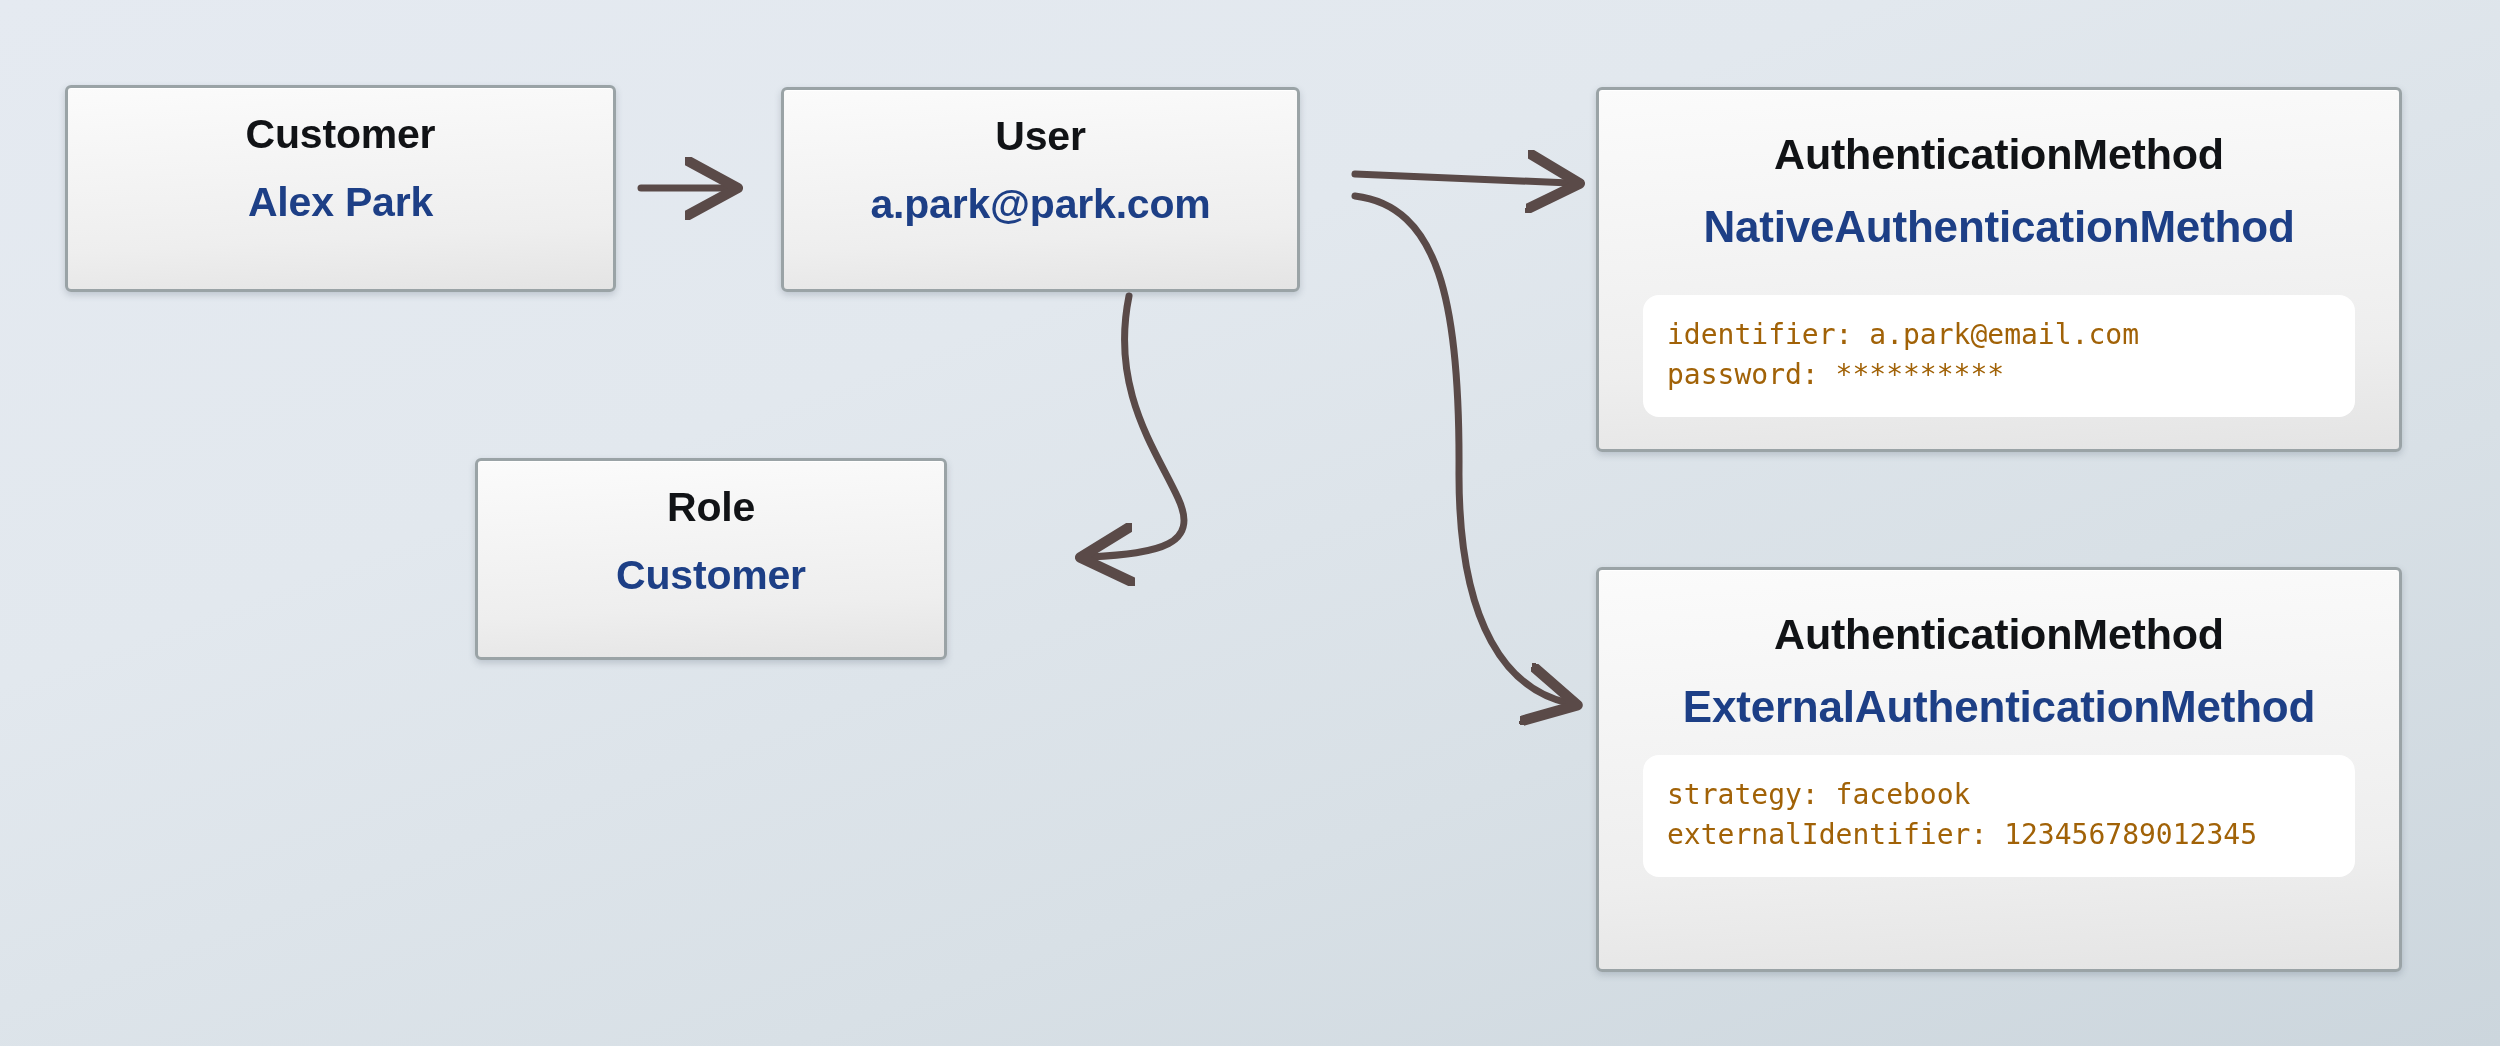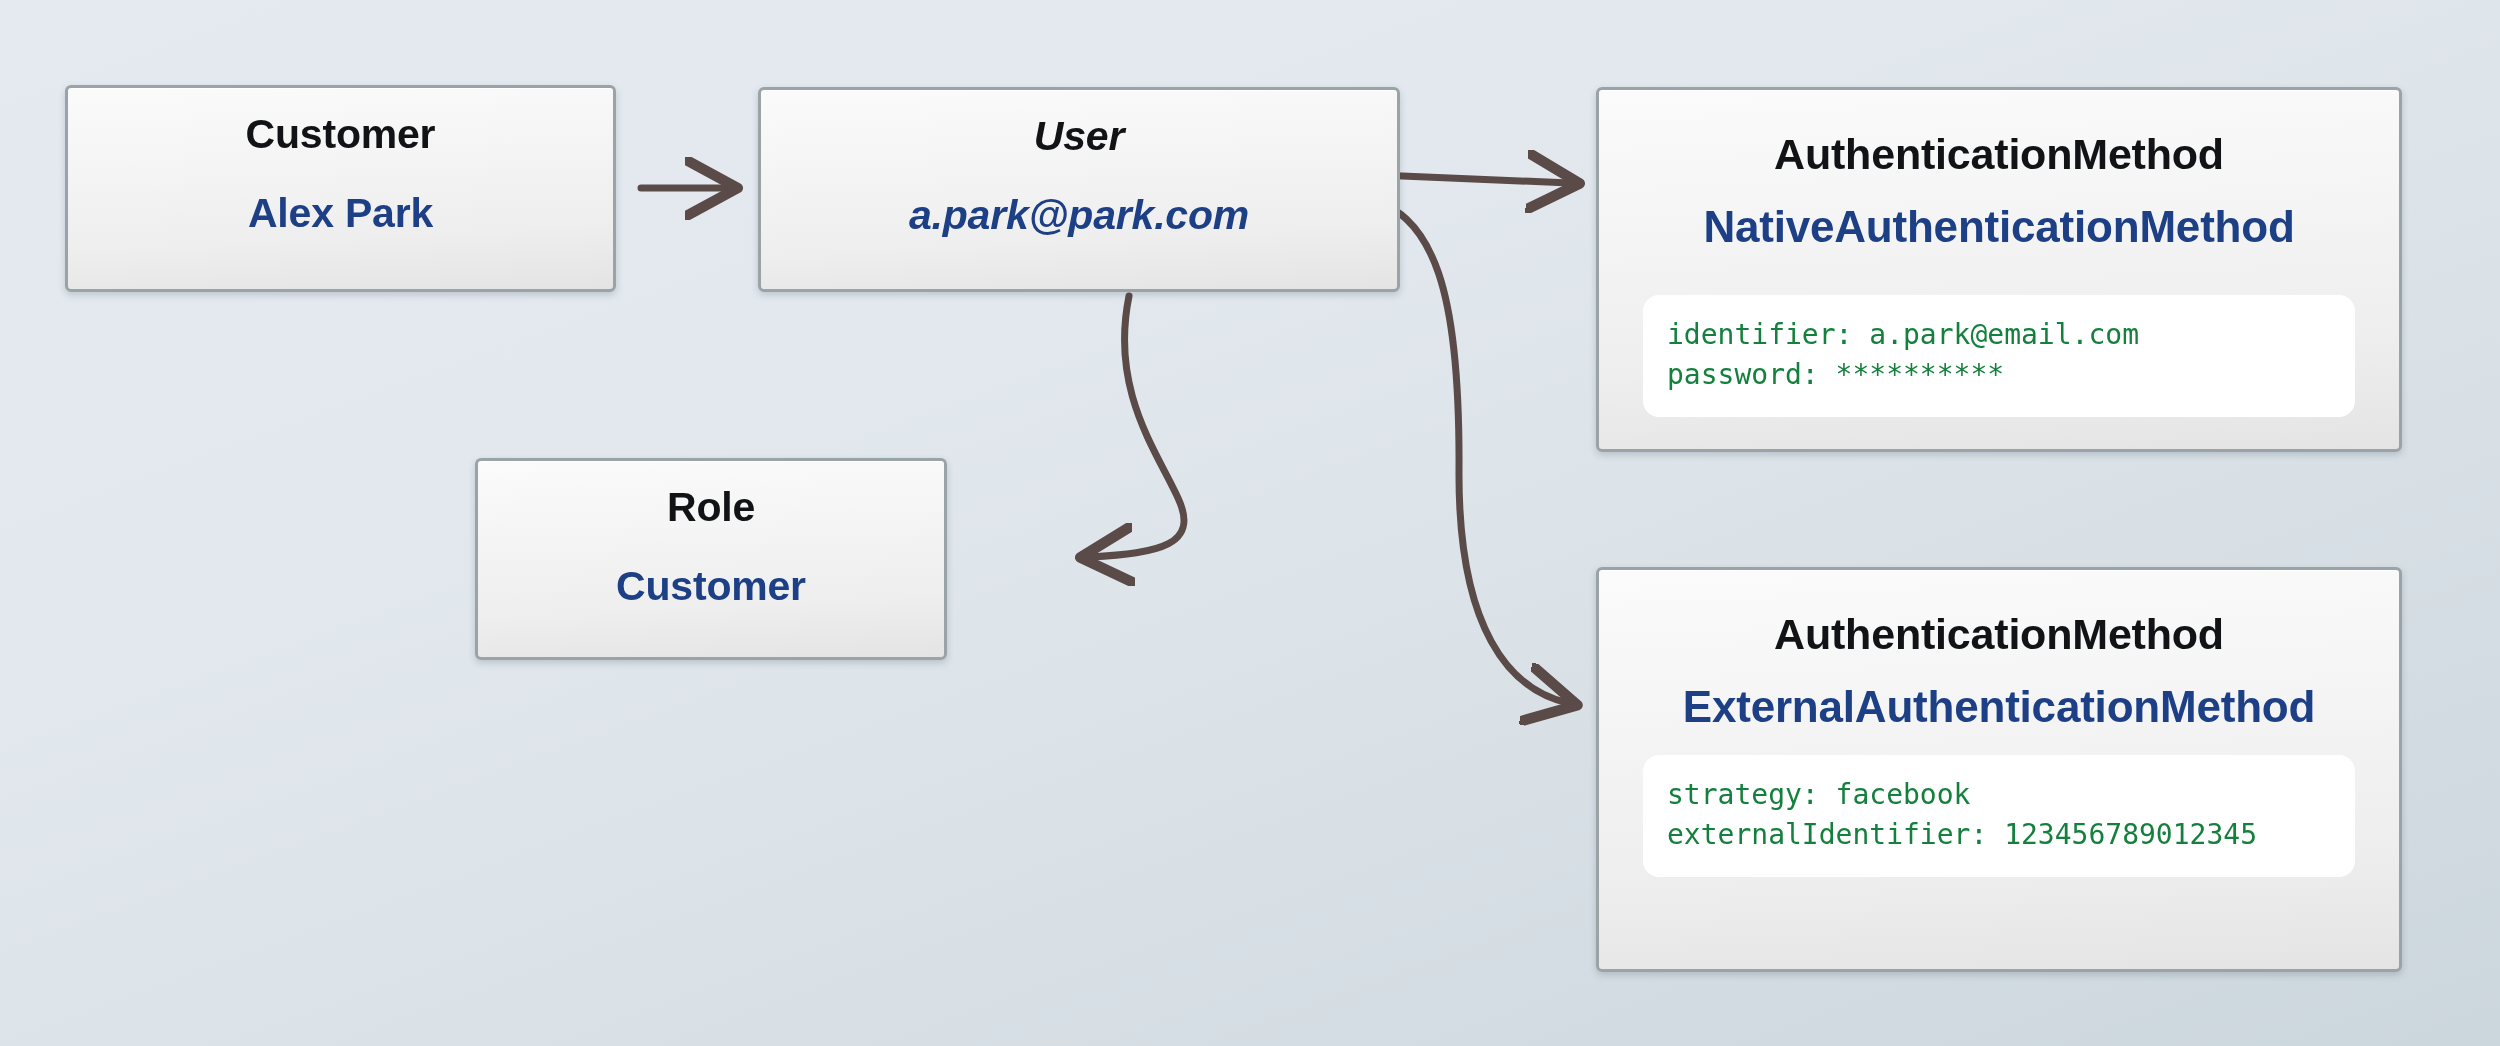--- a/index.html
+++ b/index.html
@@ -32,41 +32,41 @@
   .node .value{
     color:#1d3f86;
     font-weight:bold;
     letter-spacing:-0.2px;
     text-align:center;
     width:100%;
   }
 
   
   .node-sm .type{font-size:41px;line-height:48px;margin-top:22px;}
-  .node-sm .value{font-size:41px;line-height:48px;margin-top:31px;}
+  .node-sm .value{font-size:41px;line-height:48px;margin-top:20px;}
 
   #node-customer{left:65px;top:85px;width:551px;height:207px;}
-  #node-user{left:758px;top:87px;width:642px;height:205px;font-style:italic;}
+  #node-user{left:781px;top:87px;width:519px;height:205px;}
   #node-role{left:475px;top:458px;width:472px;height:202px;}
 
   
   .card{padding:16px;}
   .card .type{font-size:43px;line-height:50px;margin-top:23px;}
   .card .value{font-size:44px;line-height:52px;margin-top:22px;}
   .code{
     position:absolute;
     left:44px;right:44px;
     background:#ffffff;
     border-radius:16px;
     box-sizing:border-box;
     padding:20px 24px 22px 24px;
     font-family:"DejaVu Sans Mono","Liberation Mono",monospace;
     font-size:28px;
     line-height:40px;
-    color:#15803d;
+    color:#a16207;
     white-space:pre;
   }
   #node-native{left:1596px;top:87px;width:806px;height:365px;}
   #node-native .code{top:205px;}
   #node-external{left:1596px;top:567px;width:806px;height:405px;}
   #node-external .code{top:185px;}
 </style>
 </head>
 <body>
 

